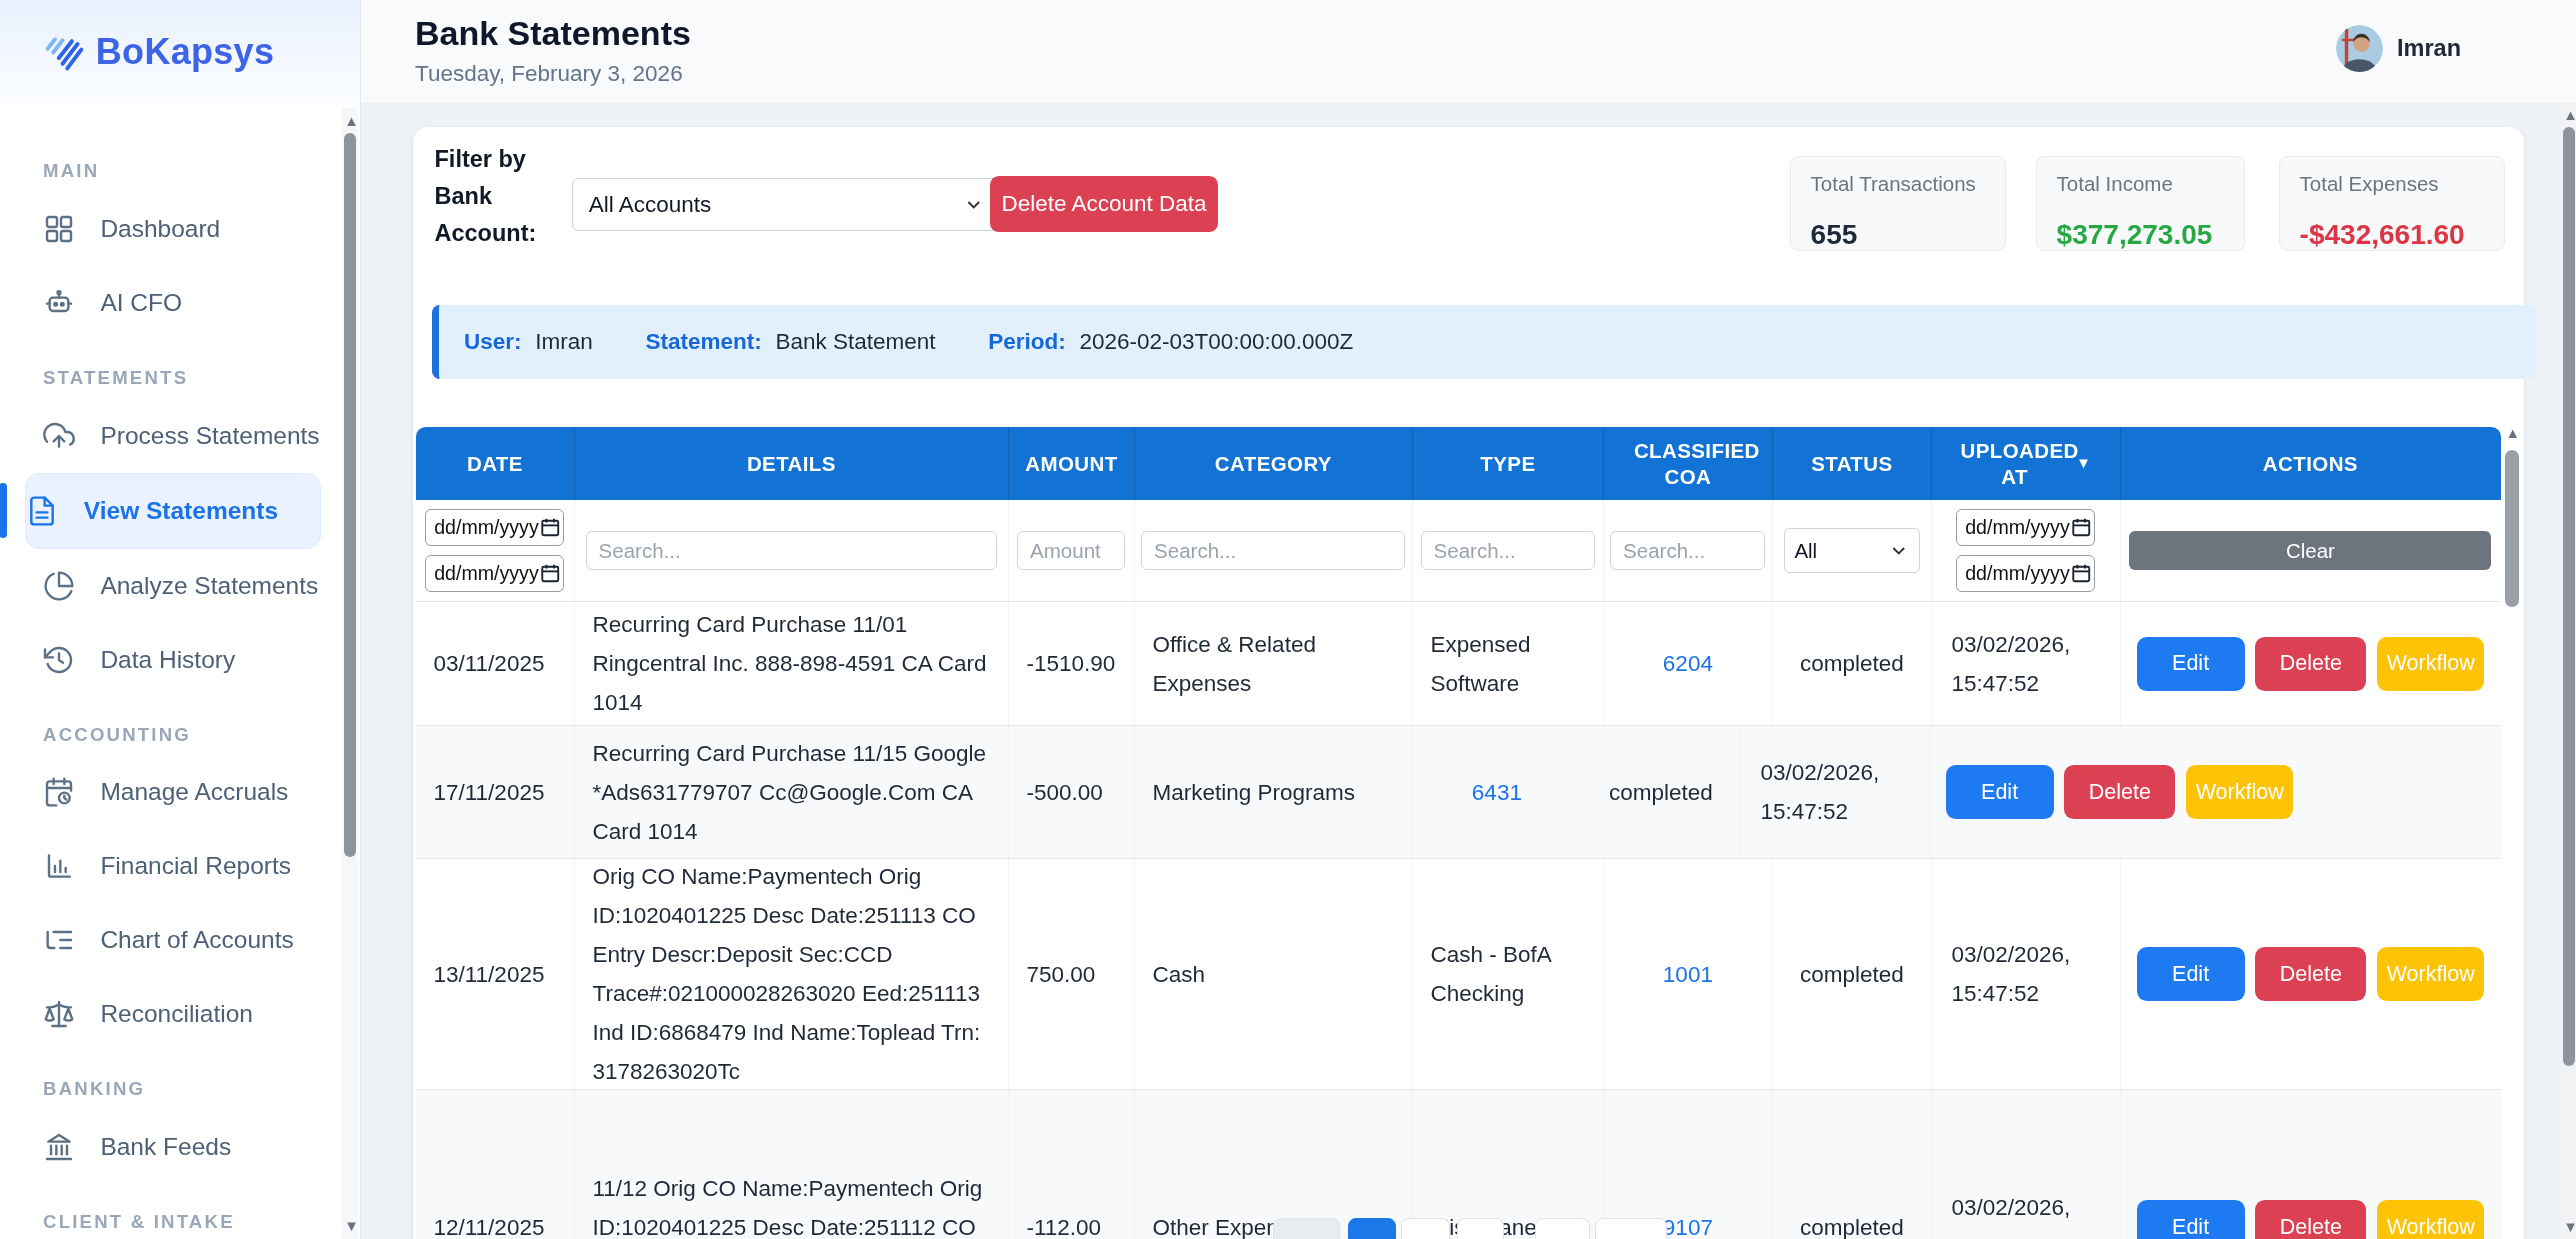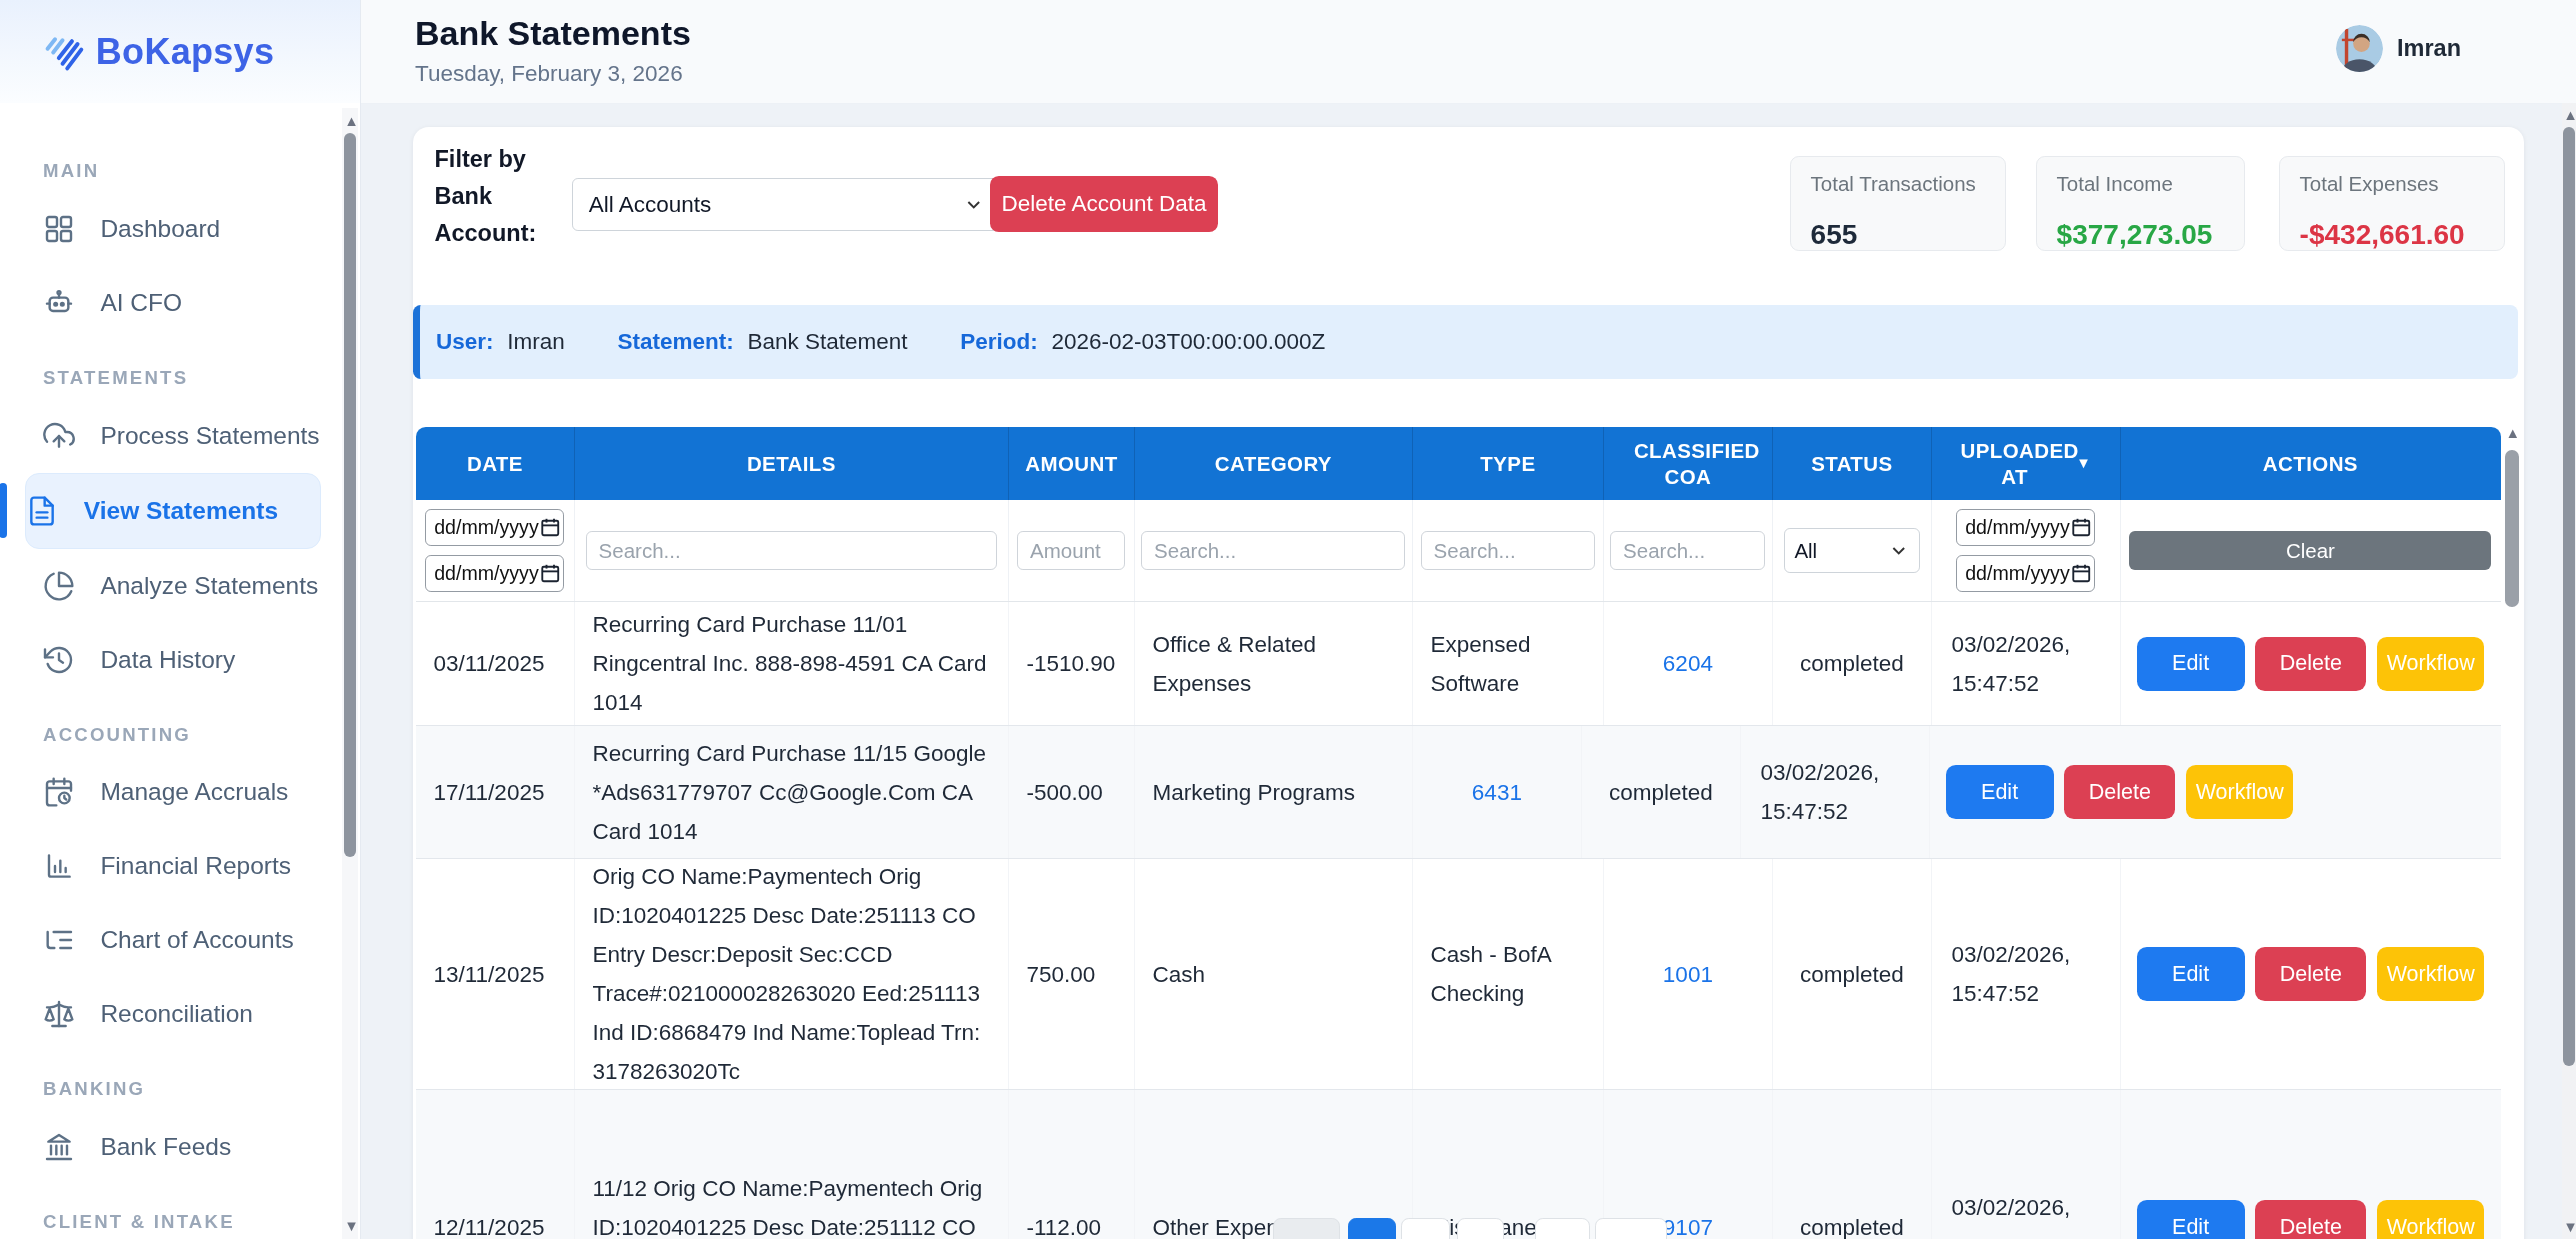--- a/index.html
+++ b/index.html
@@ -46,23 +46,23 @@
         font-size:22.5px;color:#111827;padding:0 15.7px;}
   .acct-select{left:159px;top:51px;width:396px;height:51px;}
   .del-btn{position:absolute;left:577px;top:49px;width:228px;height:56px;background:#dc4053;border:none;
         border-radius:8.8px;color:#fff;font-size:22.5px;font-family:inherit;cursor:pointer;}
   .stat{position:absolute;top:29px;height:95px;background:#f8f9fa;border:1px solid #e7eaee;
         border-radius:8.8px;padding:14.7px 0 0 19.6px;box-sizing:border-box;}
   .stat .lbl{font-size:20.5px;color:#6c757d;}
   .stat .val{font-size:28px;font-weight:700;margin-top:23px;}
   .stat1{left:1377px;width:216px;} .stat2{left:1623px;width:209px;} .stat3{left:1866px;width:226px;}
   .v-dark{color:#1e2a3a;} .v-green{color:#28a745;} .v-red{color:#dc3545;}
-  .infobar{position:absolute;left:0;top:178px;width:2105px;height:74px;background:#e2effd;
+  .infobar{position:absolute;left:19px;top:178px;width:2105px;height:74px;background:#e2effd;
         border-left:7.8px solid #1c72d8;border-radius:7.8px;display:flex;align-items:center;
-        font-size:22.5px;box-sizing:border-box;padding-left:16px;gap:13.7px;}
+        font-size:22.5px;box-sizing:border-box;padding-left:25px;gap:13.7px;}
   .infobar .k{color:#1668d9;font-weight:700;}
   .infobar .v{color:#1f2937;margin-right:39px;}
   
   .table{position:absolute;left:2.9px;top:300px;width:2085px;}
   .thead{display:flex;background:#1273d4;border-radius:9.8px 9.8px 0 0;height:73px;}
   .th{display:flex;align-items:center;justify-content:center;color:#fff;font-size:20.5px;font-weight:700;
       letter-spacing:0.4px;text-align:center;border-right:1px solid rgba(0,0,0,.14);line-height:25.4px;cursor:pointer;}
   .th:last-child{border-right:none;}
   .c1{width:159px;} .c2{width:434px;} .c3{width:126px;} .c4{width:278px;} .c5{width:191px;}
   .c6{width:169px;} .c7{width:159px;} .c8{width:189px;} .c9{width:379px;}

